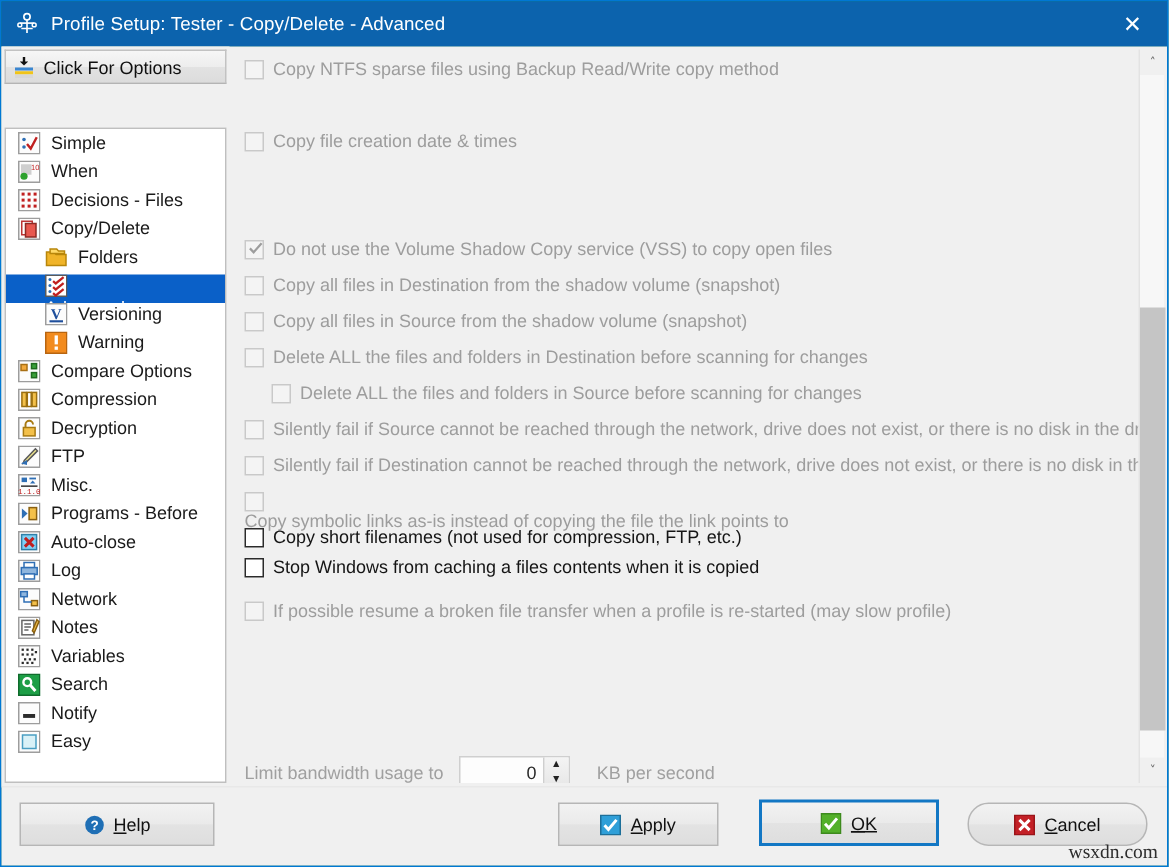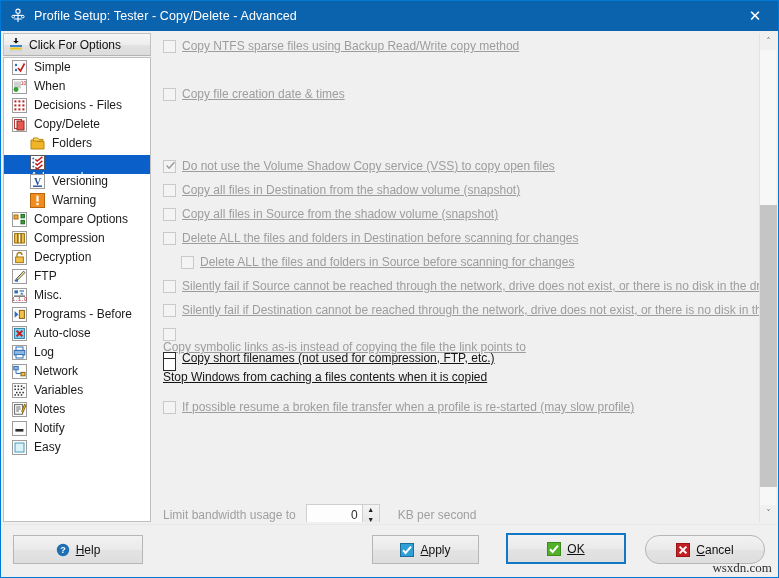--- a/index.html
+++ b/index.html
@@ -68,20 +68,21 @@
   }
 
   
   .leftcol {
     width: 152px;
     flex: 0 0 152px;
     display: flex;
     flex-direction: column;
     background: #f0f0f0;
     position: relative;
+    gap: 28px;
   }
   .options-btn {
     height: 23px;
     margin: 2px 2px 0 2px;
     background: linear-gradient(to bottom,#f6f6f6 0%,#ededed 50%,#e2e2e2 51%,#dcdcdc 100%);
     border: 1px solid #c2c2c2;
     border-bottom: 1px solid #b4b4b4;
     display: flex;
     align-items: center;
     box-sizing: border-box;
@@ -153,21 +154,20 @@
     top: 1px;
   }
   .chkrow.enabled .cbx {
     border: 1px solid #2b2b2b;
     background: #ffffff;
   }
   .chkrow .ctext {
     font-size: 12px;
     color: #9d9d9d;
     line-height: 14px;
-    text-decoration: underline;
   }
   .chkrow.enabled .ctext { color: #151515; }
   .cbx .tick {
     position: absolute;
     left: 1px; top: -1px;
     width: 11px; height: 11px;
   }
 
   
   .bwrow {
@@ -462,20 +462,29 @@
             <span class="tlabel">Log</span>
           </div>
           <div class="tnode">
             <span class="ticon"><svg width="15" height="15" viewBox="0 0 15 15">
                 <rect x="0.5" y="0.5" width="14" height="14" fill="#fcfcfc" stroke="#9d9d9d"></rect>
                 <rect x="1.8" y="2.4" width="4.4" height="3.4" fill="#8fb6de" stroke="#2f6fb5"></rect>
                 <rect x="9" y="8.4" width="4" height="3.4" fill="#f3c04a" stroke="#8a6010"></rect>
                 <path d="M4 5.8 V9.4 H9" fill="none" stroke="#2f6fb5"></path>
               </svg></span>
             <span class="tlabel">Network</span>
+          </div>
+          <div class="tnode">
+            <span class="ticon"><svg width="15" height="15" viewBox="0 0 15 15">
+                <rect x="0.5" y="0.5" width="14" height="14" fill="#fcfcfc" stroke="#9d9d9d"></rect>
+                <rect x="2.6" y="2.6" width="8" height="9.6" fill="#ffffff" stroke="#666"></rect>
+                <path d="M4.2 5 H8.6 M4.2 7 H8.6 M4.2 9 H7" stroke="#666"></path>
+                <path d="M9.6 9.6 L12.6 2.2 L14 3.4 L10.8 10.8 Z" fill="#f3c04a" stroke="#8a6010"></path>
+              </svg></span>
+            <span class="tlabel">Notes</span>
           </div>
           <div class="tnode">
             <span class="ticon"><svg width="15" height="15" viewBox="0 0 15 15">
                 <rect x="0.5" y="0.5" width="14" height="14" fill="#fcfcfc" stroke="#9d9d9d"></rect>
                 <g fill="#2b2b2b">
                   <rect x="2.4" y="2.4" width="1.5" height="1.5"></rect>
                   <rect x="5.6" y="2.4" width="1.5" height="1.5"></rect>
                   <rect x="8.8" y="2.4" width="1.5" height="1.5"></rect>
                   <rect x="11.2" y="4" width="1.5" height="1.5"></rect>
                   <rect x="2.4" y="5.6" width="1.5" height="1.5"></rect>
@@ -486,26 +495,25 @@
                   <rect x="10.4" y="8.8" width="1.5" height="1.5"></rect>
                   <rect x="2.4" y="11.2" width="1.5" height="1.5"></rect>
                   <rect x="5.6" y="11.2" width="1.5" height="1.5"></rect>
                   <rect x="8.8" y="11.2" width="1.5" height="1.5"></rect>
                 </g>
               </svg></span>
             <span class="tlabel">Variables</span>
           </div>
           <div class="tnode">
             <span class="ticon"><svg width="15" height="15" viewBox="0 0 15 15">
-                <rect x="0.5" y="0.5" width="14" height="14" fill="#fcfcfc" stroke="#9d9d9d"></rect>
-                <rect x="2.6" y="2.6" width="8" height="9.6" fill="#ffffff" stroke="#666"></rect>
-                <path d="M4.2 5 H8.6 M4.2 7 H8.6 M4.2 9 H7" stroke="#666"></path>
-                <path d="M9.6 9.6 L12.6 2.2 L14 3.4 L10.8 10.8 Z" fill="#f3c04a" stroke="#8a6010"></path>
-              </svg></span>
-            <span class="tlabel">Notes</span>
+                <rect x="0.5" y="0.5" width="14" height="14" fill="#1d9e46" stroke="#0f6b2c"></rect>
+                <circle cx="6.2" cy="5.8" r="2.6" fill="none" stroke="#ffffff" stroke-width="1.6"></circle>
+                <path d="M8.2 7.8 L11.6 11.6" stroke="#ffffff" stroke-width="2"></path>
+              </svg></span>
+            <span class="tlabel">Search</span>
           </div>
           <div class="tnode">
             <span class="ticon"><svg width="15" height="15" viewBox="0 0 15 15">
                 <rect x="0.5" y="0.5" width="14" height="14" fill="#fcfcfc" stroke="#9d9d9d"></rect>
                 <rect x="3.4" y="8" width="8" height="2.6" fill="#2b2b2b"></rect>
               </svg></span>
             <span class="tlabel">Notify</span>
           </div>
           <div class="tnode">
             <span class="ticon"><svg width="15" height="15" viewBox="0 0 15 15">
@@ -573,21 +581,21 @@
             <span class="ctext">Silently fail if Destination cannot be reached through the network, drive does not exist, or there is no disk in the drive</span>
           </div>
           <div class="chkrow" style="left: 10px; top: 294px; flex-direction: column;">
             <span class="cbx"></span>
             <span class="ctext">Copy symbolic links as-is instead of copying the file the link points to</span>
           </div>
           <div class="chkrow enabled" style="left: 10px; top: 318px;">
             <span class="cbx"></span>
             <span class="ctext">Copy short filenames (not used for compression, FTP, etc.)</span>
           </div>
-          <div class="chkrow enabled" style="left: 10px; top: 324px; flex-direction: column;">
+          <div class="chkrow enabled" style="left: 10px; top: 338px;">
             <span class="cbx"></span>
             <span class="ctext">Stop Windows from caching a files contents when it is copied</span>
           </div>
           <div class="chkrow" style="left: 10px; top: 367px;">
             <span class="cbx"></span>
             <span class="ctext">If possible resume a broken file transfer when a profile is re-started (may slow profile)</span>
           </div>
         </div>
 
       <div class="vscroll">

